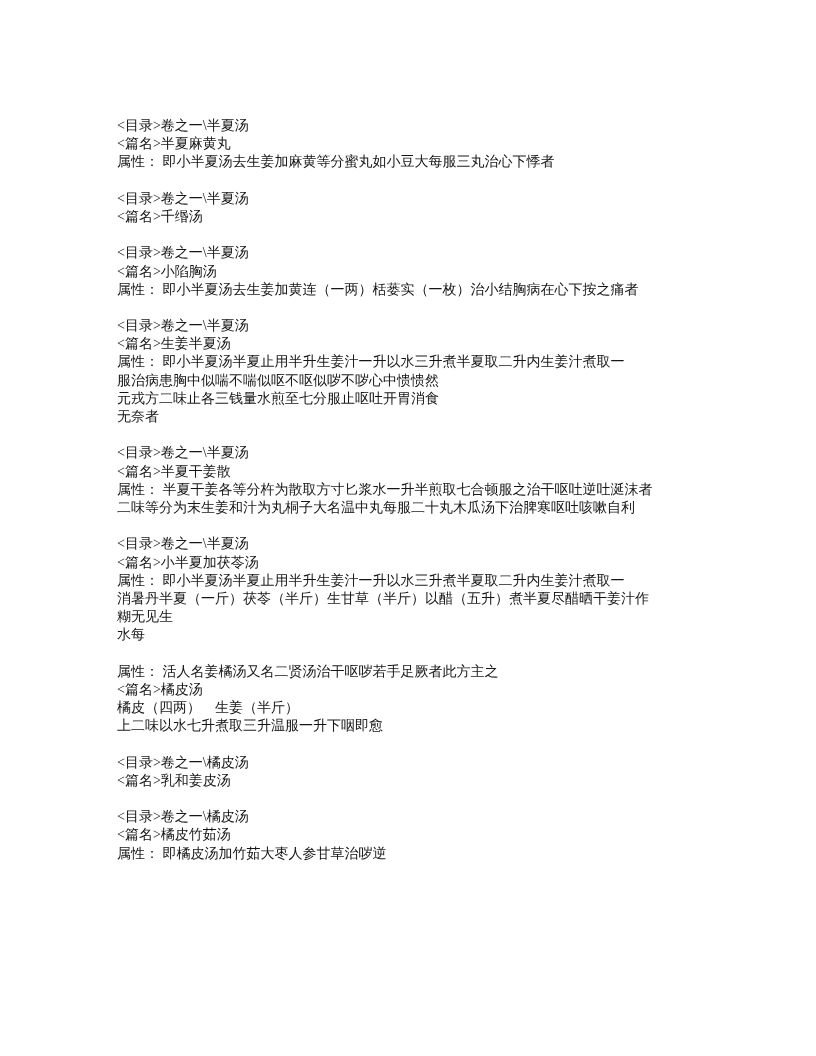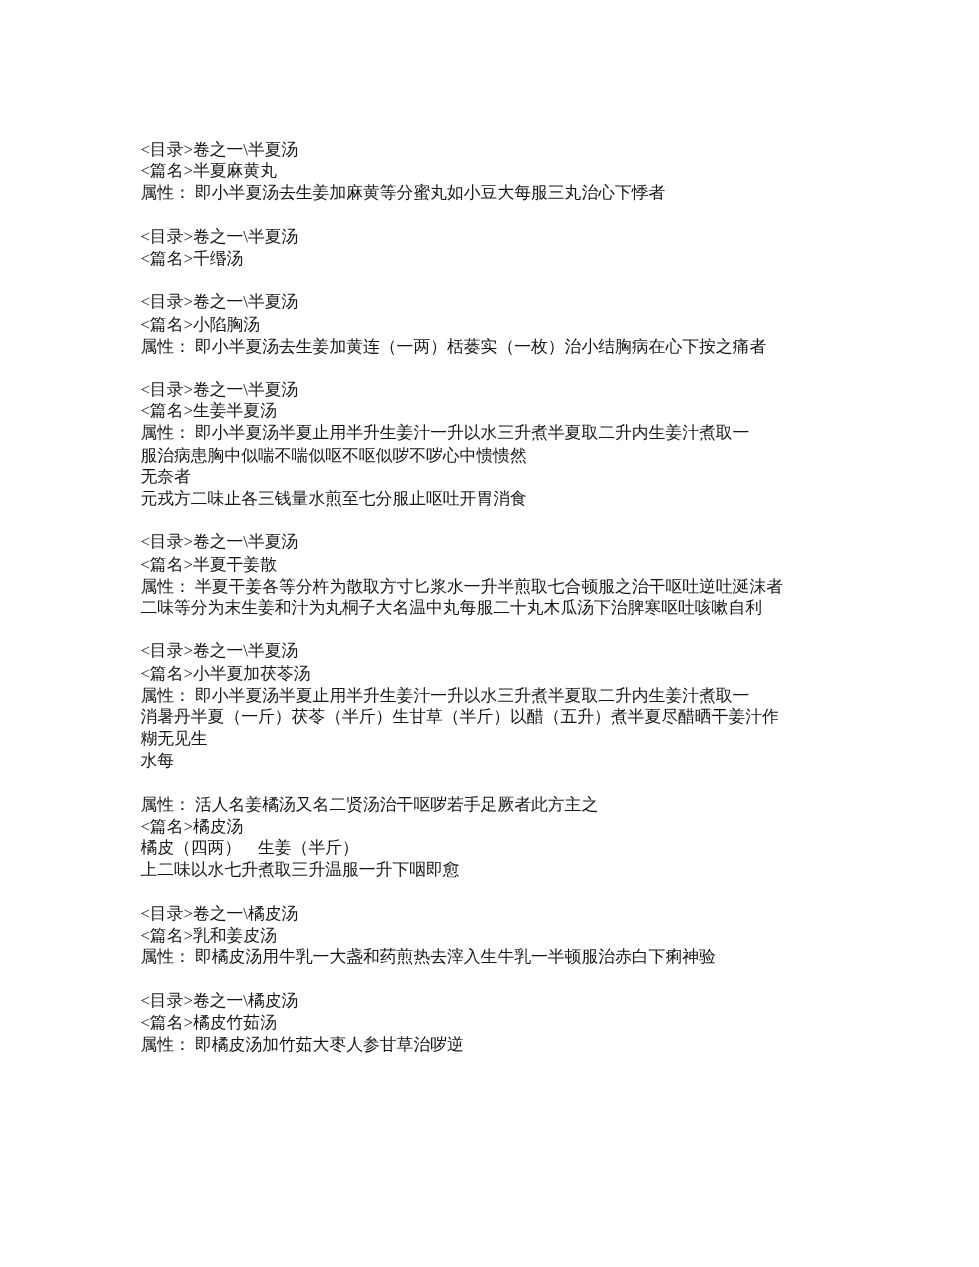--- a/index.html
+++ b/index.html
@@ -57,22 +57,22 @@
     <div class="line catalog">&lt;目录&gt;卷之一\半夏汤</div>
     <div class="line title">&lt;篇名&gt;小陷胸汤</div>
   <div class="line body">属性： 即小半夏汤去生姜加黄连（一两）栝蒌实（一枚）治小结胸病在心下按之痛者</div>
       </section>
 
   <section class="entry">
     <div class="line catalog">&lt;目录&gt;卷之一\半夏汤</div>
     <div class="line title">&lt;篇名&gt;生姜半夏汤</div>
   <div class="line body">属性： 即小半夏汤半夏止用半升生姜汁一升以水三升煮半夏取二升内生姜汁煮取一</div>
         <div class="line body">服治病患胸中似喘不喘似呕不呕似哕不哕心中愦愦然</div>
+        <div class="line body">元戎方二味止各三钱量水煎至七分服止呕吐开胃消食</div>
         <div class="line body">无奈者</div>
-        <div class="line body">元戎方二味止各三钱量水煎至七分服止呕吐开胃消食</div>
       </section>
 
   <section class="entry">
     <div class="line catalog">&lt;目录&gt;卷之一\半夏汤</div>
     <div class="line title">&lt;篇名&gt;半夏干姜散</div>
   <div class="line body">属性： 半夏干姜各等分杵为散取方寸匕浆水一升半煎取七合顿服之治干呕吐逆吐涎沫者</div>
         <div class="line body">二味等分为末生姜和汁为丸桐子大名温中丸每服二十丸木瓜汤下治脾寒呕吐咳嗽自利</div>
       </section>
 
   <section class="entry">
@@ -87,21 +87,20 @@
   <section class="entry">
     <div class="line body">属性： 活人名姜橘汤又名二贤汤治干呕哕若手足厥者此方主之</div>
   <div class="line title">&lt;篇名&gt;橘皮汤</div>
         <div class="line body">橘皮（四两）　生姜（半斤）</div>
         <div class="line body">上二味以水七升煮取三升温服一升下咽即愈</div>
       </section>
 
   <section class="entry">
     <div class="line catalog">&lt;目录&gt;卷之一\橘皮汤</div>
     <div class="line title">&lt;篇名&gt;乳和姜皮汤</div>
-  <div class="line body">属性： 即橘皮汤用牛乳一大盏和药煎热去滓入生牛乳一半顿服治赤白下痢神验</div>
       </section>
 
   <section class="entry">
     <div class="line catalog">&lt;目录&gt;卷之一\橘皮汤</div>
     <div class="line title">&lt;篇名&gt;橘皮竹茹汤</div>
   <div class="line body">属性： 即橘皮汤加竹茹大枣人参甘草治哕逆</div>
       </section>
 </div>
 </div>
 

